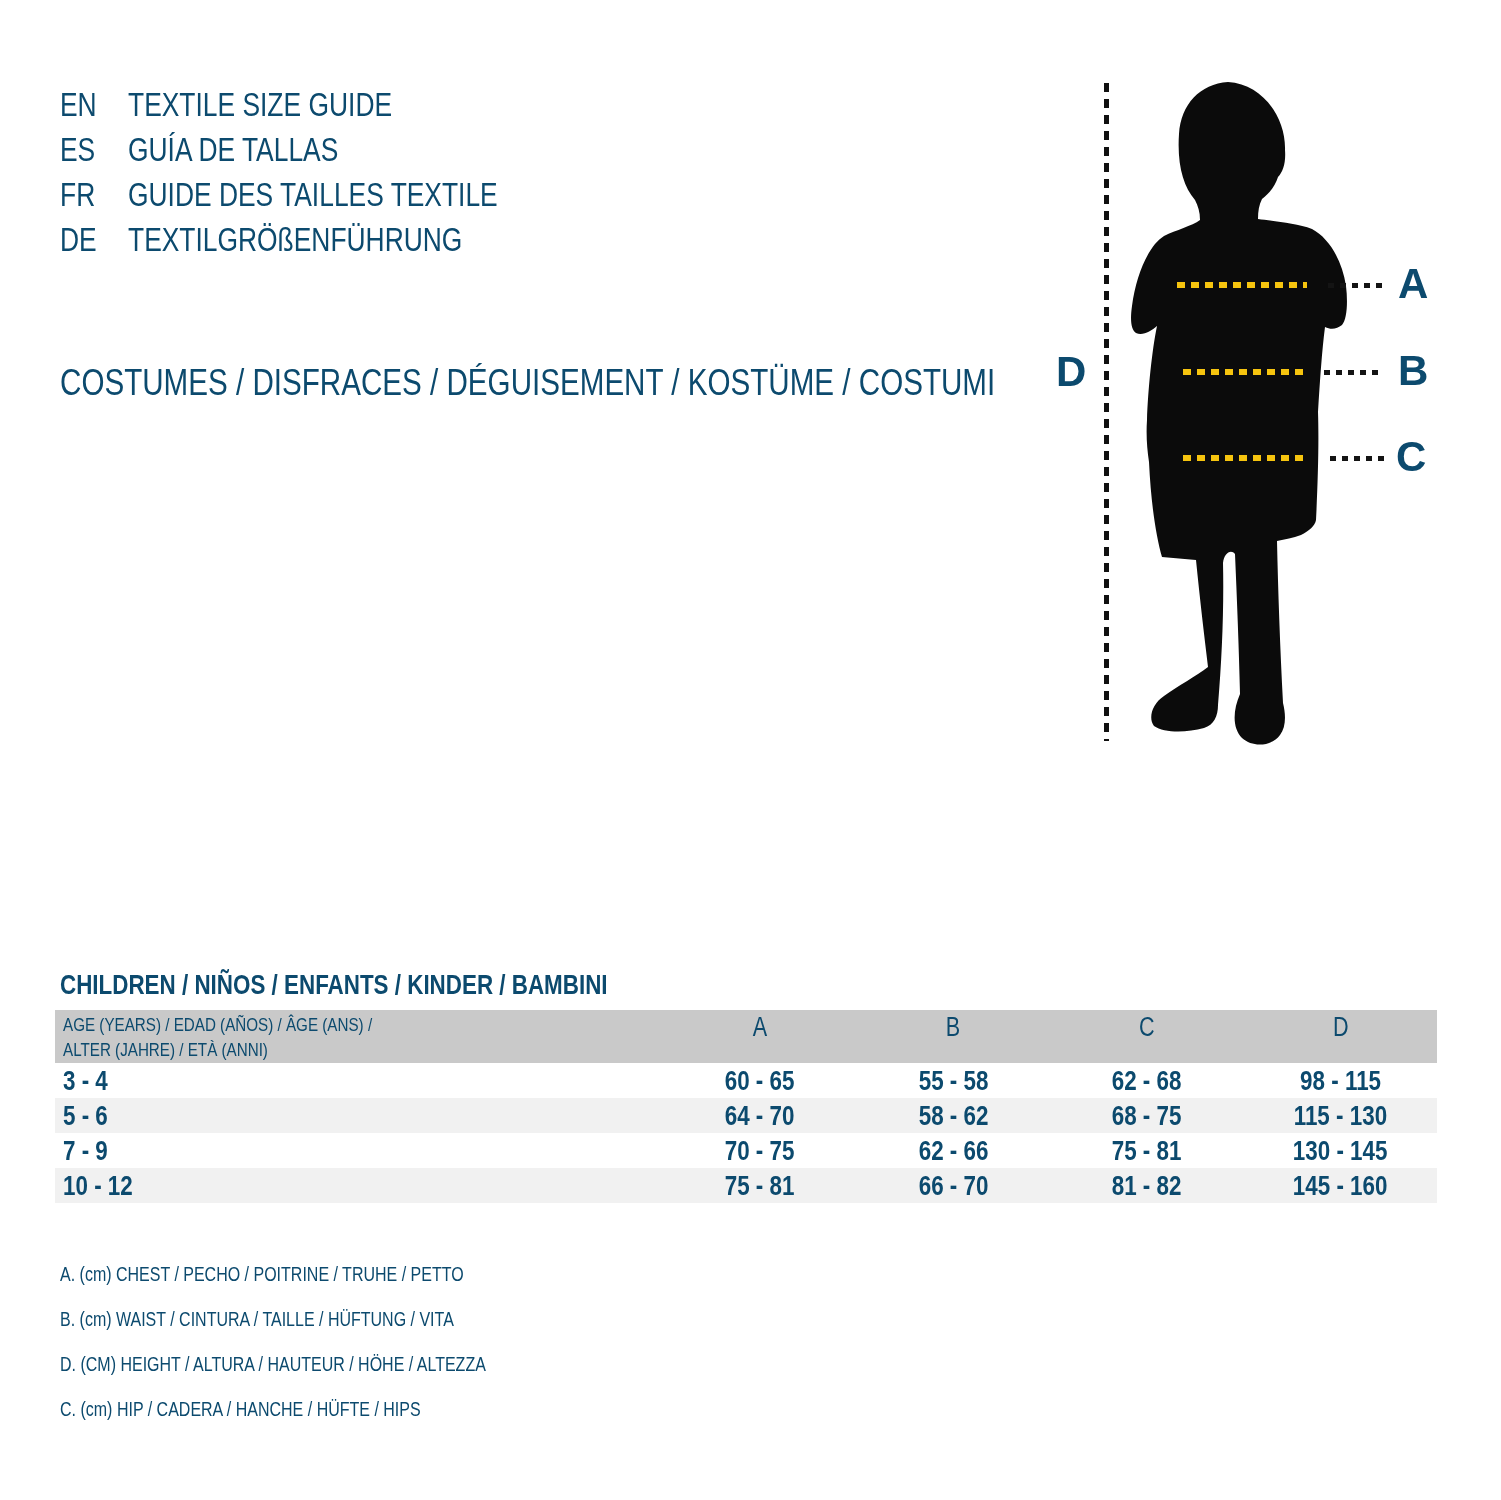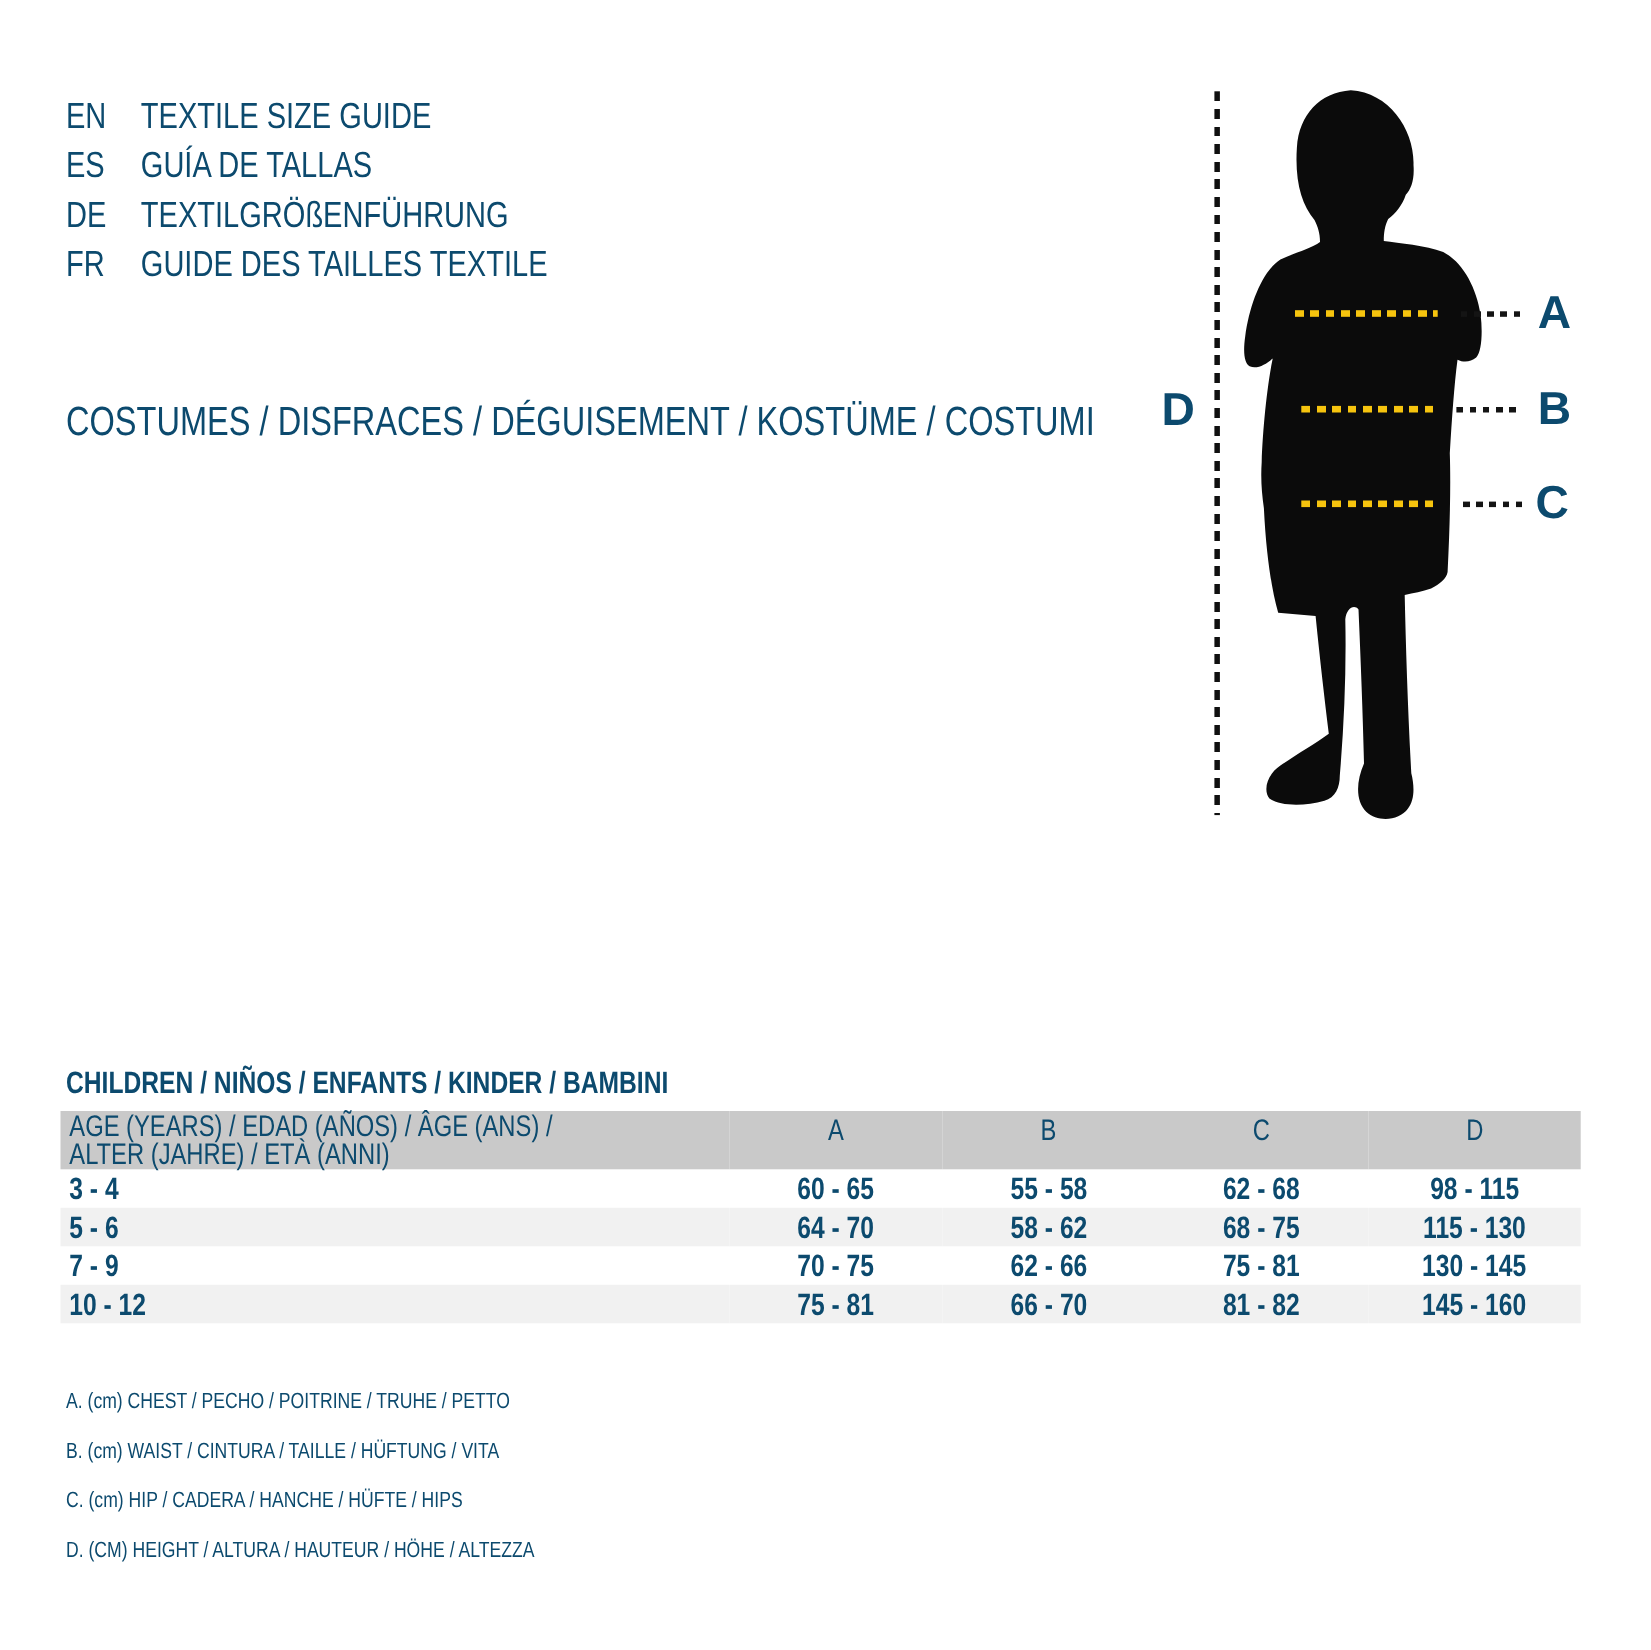--- a/index.html
+++ b/index.html
@@ -33,21 +33,21 @@
   
   .children{position:absolute;left:60px;top:944px;font-size:28px;line-height:36px;}
 
   
   .size-table{position:absolute;left:55px;top:1010px;width:1382px;
     border-collapse:collapse;table-layout:fixed;font-size:28px;}
   .size-table col.c-age{width:44%;}
   .size-table col.c-val{width:14%;}
   .size-table thead tr{background:#c9c9c9;height:53px;}
   .size-table th{font-weight:400;vertical-align:top;padding:2px 0 0 0;}
-  .size-table th.agecell{text-align:left;padding-left:8px;font-size:27px;line-height:25px;}
+  .size-table th.agecell{text-align:left;padding-left:8px;font-size:19px;line-height:25px;}
   .size-table th.colletter{text-align:center;font-size:27px;}
   .size-table tbody tr{height:35px;}
   .size-table tbody tr:nth-child(even){background:#f1f1f1;}
   .size-table td{padding:0;vertical-align:middle;font-weight:bold;}
   .size-table td.age{text-align:left;padding-left:8px;}
   .size-table td.val{text-align:center;}
 
   
   .legend{position:absolute;left:60px;top:1252px;font-size:20px;}
   .legend-line{height:45px;display:flex;align-items:center;}
@@ -60,26 +60,26 @@
   <section class="lang-list">
     <div class="lang-row">
       <span class="lang-code"><span class="cond">EN</span></span>
       <span class="lang-title"><span class="cond">TEXTILE SIZE GUIDE</span></span>
     </div>
     <div class="lang-row">
       <span class="lang-code"><span class="cond">ES</span></span>
       <span class="lang-title"><span class="cond">GUÍA DE TALLAS</span></span>
     </div>
     <div class="lang-row">
+      <span class="lang-code"><span class="cond">FR</span></span>
+      <span class="lang-title"><span class="cond">GUIDE DES TAILLES TEXTILE</span></span>
+    </div>
+    <div class="lang-row">
       <span class="lang-code"><span class="cond">DE</span></span>
       <span class="lang-title"><span class="cond">TEXTILGRÖßENFÜHRUNG</span></span>
-    </div>
-    <div class="lang-row">
-      <span class="lang-code"><span class="cond">FR</span></span>
-      <span class="lang-title"><span class="cond">GUIDE DES TAILLES TEXTILE</span></span>
     </div>
   </section>
 
   <h1 class="costumes"><span class="cond">COSTUMES / DISFRACES / DÉGUISEMENT / KOSTÜME / COSTUMI</span></h1>
 
   <div>
     <div class="vline"></div>
     <span class="dim" style="left:1056px;top:351px;">D</span>
 
     <svg class="sil" viewBox="0 0 240 670" aria-hidden="true">
@@ -190,20 +190,20 @@
   </table>
 
   <section class="legend">
     <div class="legend-line">
         <span class="cond">A. (cm) CHEST / PECHO / POITRINE / TRUHE / PETTO</span>
       </div>
     <div class="legend-line">
         <span class="cond">B. (cm) WAIST / CINTURA / TAILLE / HÜFTUNG / VITA</span>
       </div>
     <div class="legend-line">
+        <span class="cond">D. (CM) HEIGHT / ALTURA / HAUTEUR / HÖHE / ALTEZZA</span>
+      </div>
+    <div class="legend-line">
         <span class="cond">C. (cm) HIP / CADERA / HANCHE / HÜFTE / HIPS</span>
       </div>
-    <div class="legend-line">
-        <span class="cond">D. (CM) HEIGHT / ALTURA / HAUTEUR / HÖHE / ALTEZZA</span>
-      </div>
   </section>
 
 </div>
 
 </body></html>

